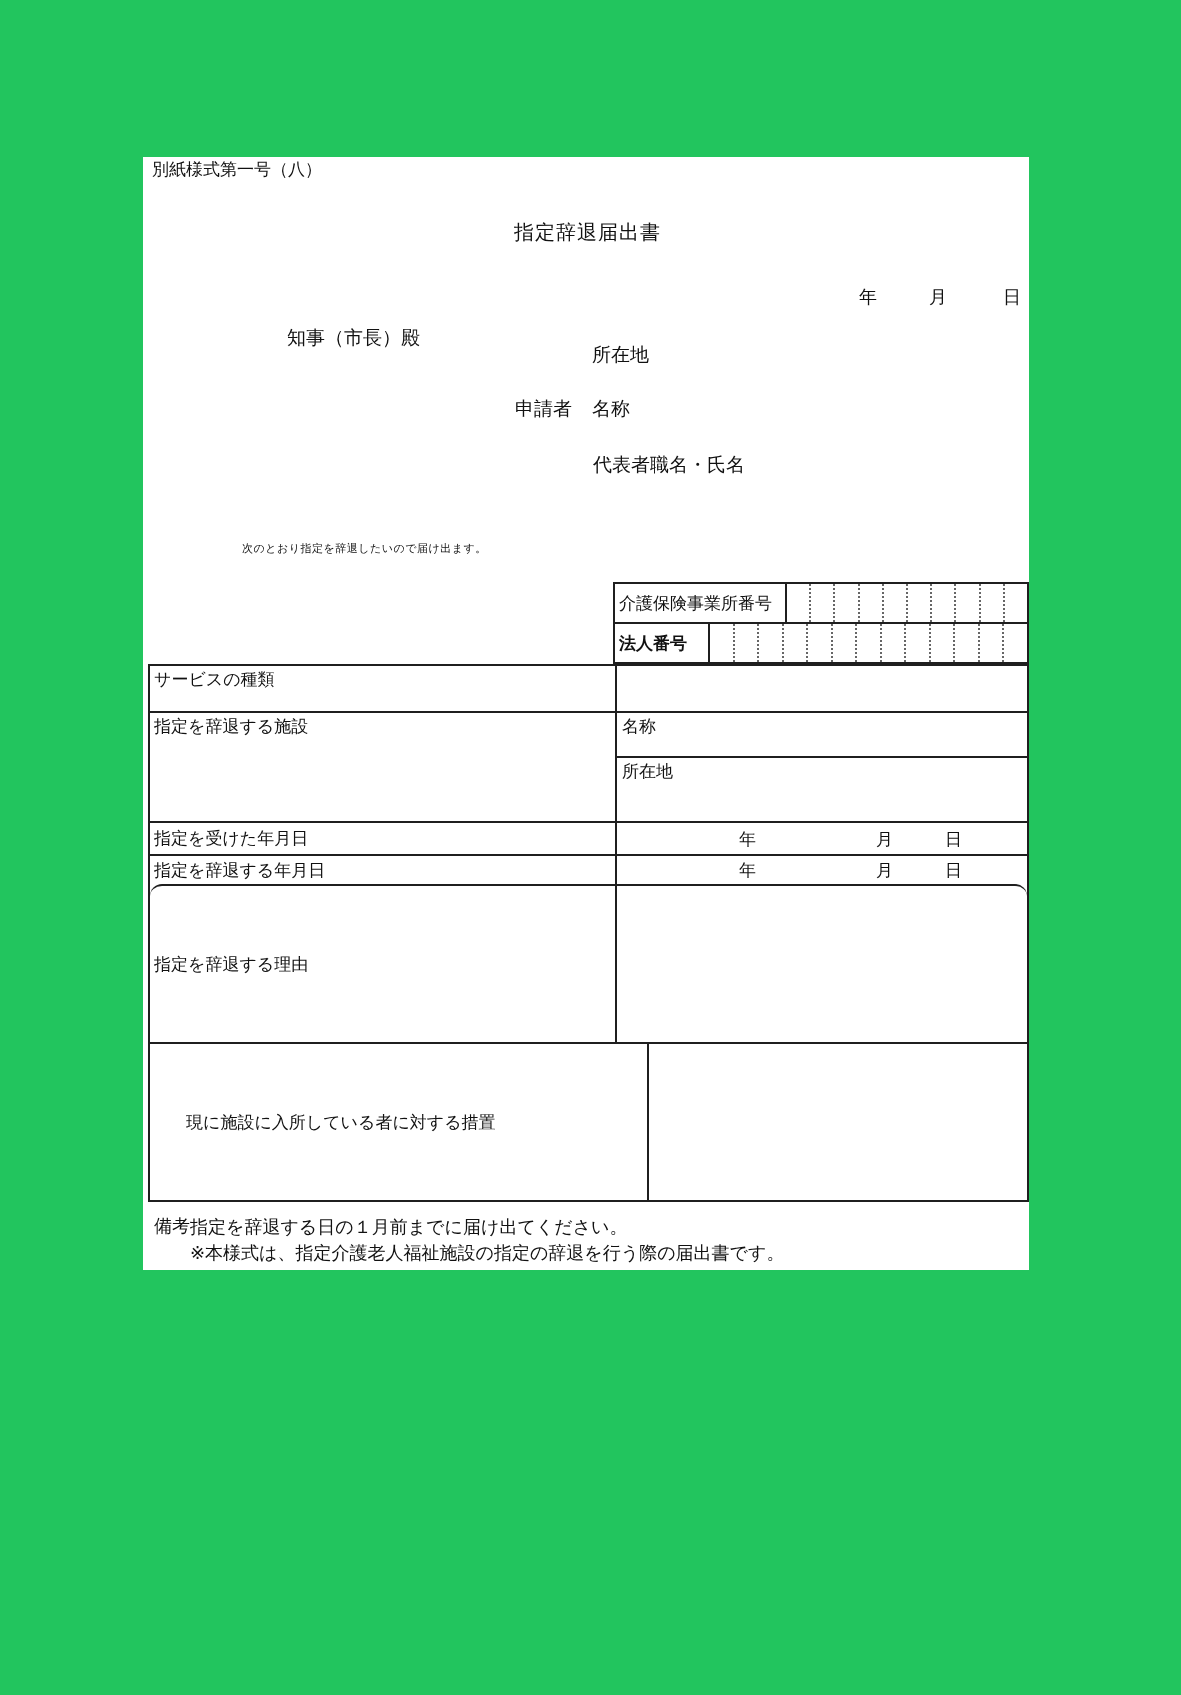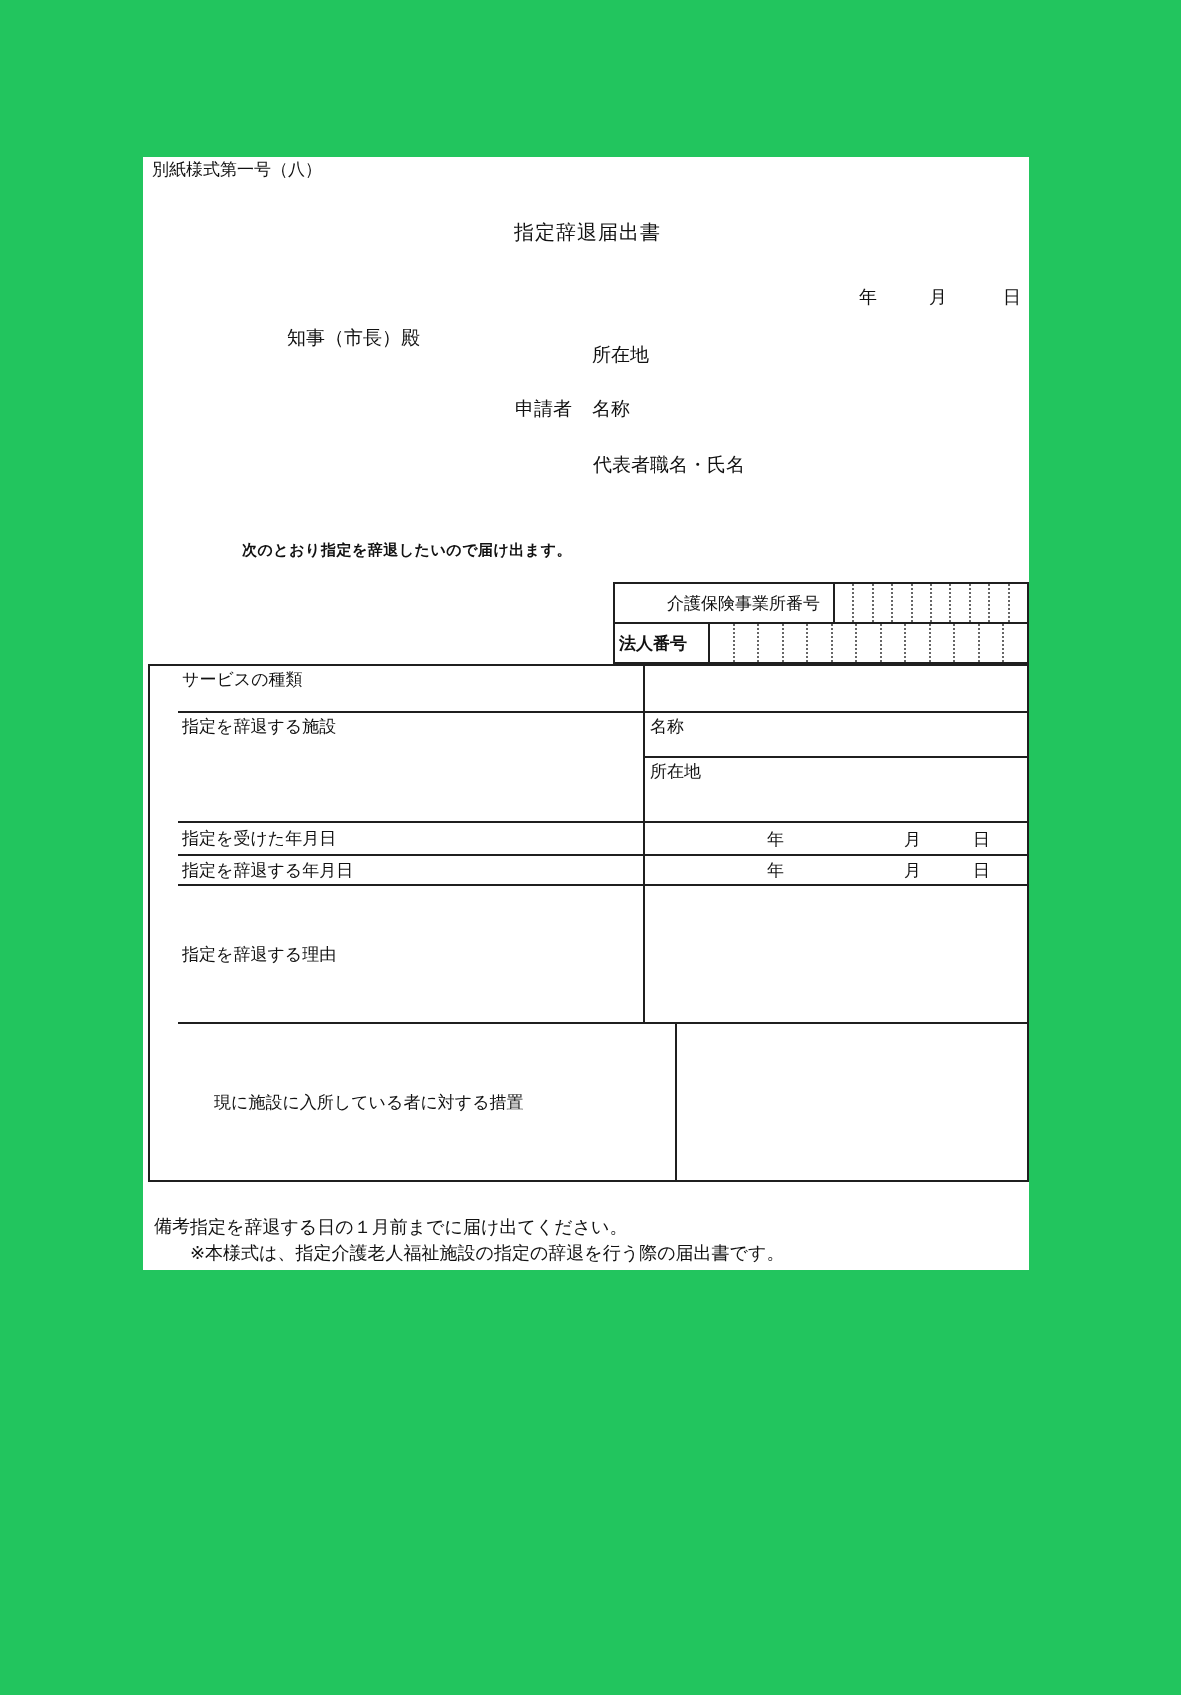--- a/index.html
+++ b/index.html
@@ -24,57 +24,57 @@
   .dl-year  { left:716px; }
   .dl-month { left:786px; }
   .dl-day   { left:860px; }
 
   .addressee   { left:144px; top:168px; font-size:19px; }
   .lbl-address { left:449px; top:185px; font-size:19px; }
   .lbl-applicant { left:372px; top:239px; font-size:19px; }
   .lbl-name    { left:449px; top:239px; font-size:19px; }
   .lbl-rep     { left:450px; top:295px; font-size:19px; }
 
-  .declaration { left:99px; top:384px; font-size:15px; letter-spacing:0.5px;font-weight:bold; }
+  .declaration { left:99px; top:384px; font-size:11px; letter-spacing:0.5px; }
 
   
   .num-table {
     position:absolute; left:470px; top:425px; width:416px;
     border:2px solid #1f1f1f; box-sizing:border-box; background:#fff;
   }
   .num-row { display:flex; height:38px; }
   .num-row + .num-row { border-top:2px solid #1f1f1f; }
   .num-label {
     flex:none; display:flex; align-items:center;
     padding-left:4px; font-size:17px; box-sizing:border-box;
     border-right:2px solid #1f1f1f; white-space:nowrap; overflow:hidden;
   }
-  .w-office { width:172px;margin-left:48px; }
+  .w-office { width:172px; }
   .w-corp   { width:95px;font-weight:bold; }
   .num-boxes { flex:1; display:flex; }
   .digit-box { flex:1; box-sizing:border-box; border-left:2px dotted #666; }
   .digit-box:first-child { border-left:none; }
 
   
   .main-table {
     position:absolute; left:5px; top:507px; width:881px;
     border:2px solid #1f1f1f; box-sizing:border-box; background:#fff;
   }
-  .t-row { display:flex; box-sizing:border-box;margin-left:28px; }
+  .t-row { display:flex; box-sizing:border-box; }
   .t-row + .t-row { border-top:2px solid #1f1f1f; }
   .cell-l {
     flex:none; width:465px; box-sizing:border-box;
     padding:2px 4px; font-size:17px;
   }
   .cell-r { flex:1; position:relative; border-left:2px solid #1f1f1f; box-sizing:border-box; }
   .r1 { height:45px; }
   .r2 { height:110px; }
   .r3 { height:33px; }
   .r4 { height:30px; }
-  .r5 { height:138px; }
+  .r5 { height:158px;border-radius:12px; }
   .r6 { height:158px;padding-left:32px; }
   .v-center { display:flex; align-items:center; }
   .sub-name {
     height:45px; box-sizing:border-box; padding:2px 5px; font-size:17px;
     border-bottom:2px solid #1f1f1f;
   }
   .sub-addr { height:63px; box-sizing:border-box; padding:2px 5px; font-size:17px; }
   .ymd span {
     position:absolute; top:50%; transform:translateY(-50%);
     font-size:17px;

